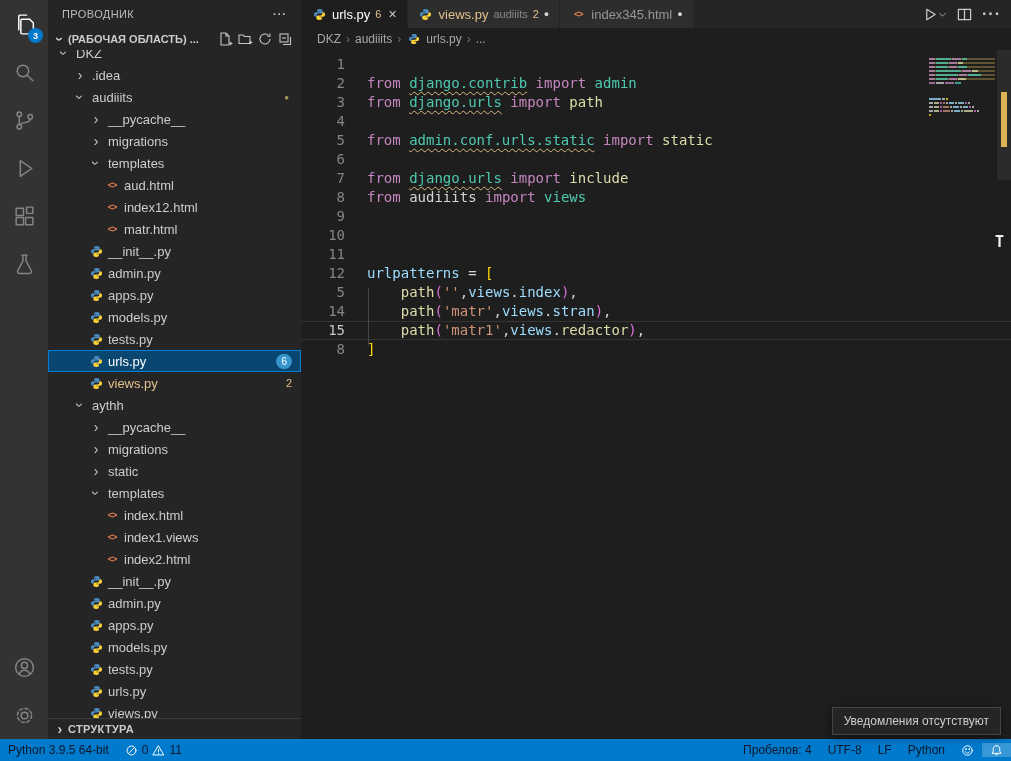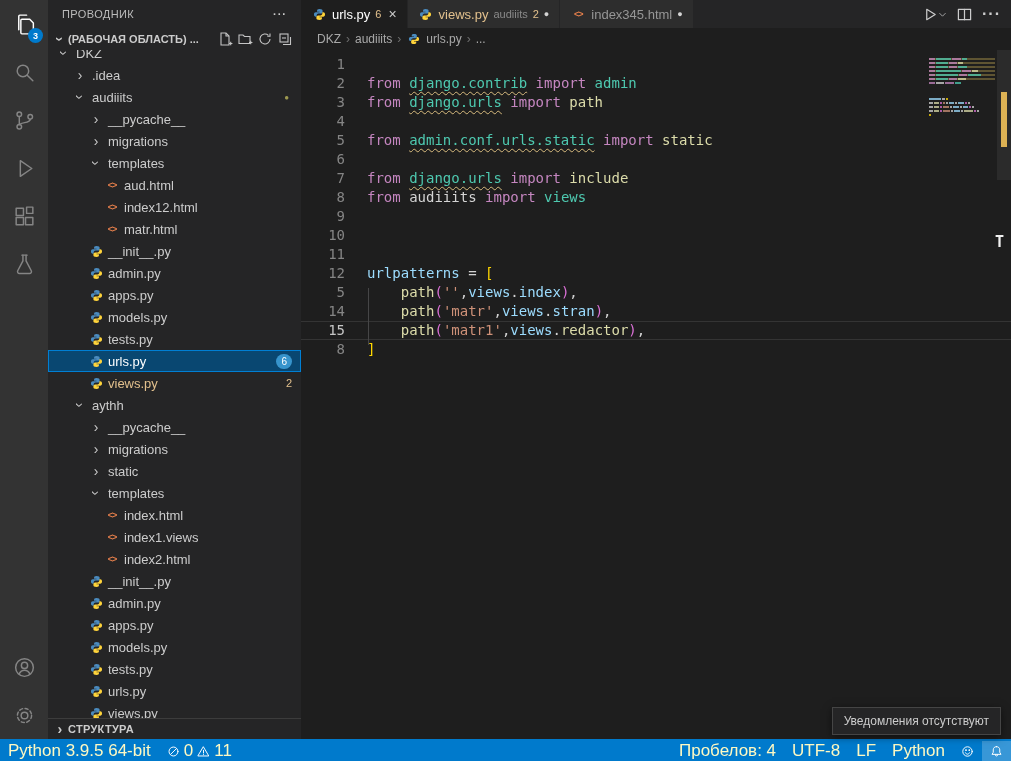--- a/index.html
+++ b/index.html
@@ -75,21 +75,21 @@
   .overview-ruler{position:absolute;top:0;right:0;width:14px;bottom:0}
   .ruler-slider{position:absolute;top:0;left:0;width:100%;height:130px;background:rgba(121,121,121,.15)}
   .ruler-mark{position:absolute;top:42px;left:4px;width:6px;height:55px;background:#ddb254}
 
   .stray-t{position:absolute;left:995px;top:233px;color:#f0f0f0;font-size:15px;font-weight:bold;font-family:"DejaVu Sans Mono",monospace}
 
   
   .toast{position:absolute;right:10px;bottom:26px;background:#252526;border:1px solid #454545;color:#cccccc;font-size:12px;padding:6px 11px;box-shadow:0 2px 8px rgba(0,0,0,.5)}
 
   
-  .status-bar{height:22px;background:#007acc;color:#fef9c3;display:flex;align-items:flex-end;font-size:17px}
+  .status-bar{height:22px;background:#007acc;color:#0f172a;display:flex;align-items:center;font-size:12px}
   .sb-item{display:flex;align-items:center;gap:4px;padding:0 8px;cursor:pointer;white-space:nowrap}
   .sb-item svg{width:13px;height:13px;stroke:#ffffff;fill:none;stroke-width:1.2;stroke-linecap:round;stroke-linejoin:round}
   .sb-right{margin-left:auto;display:flex;align-items:stretch}
   .sb-item.highlighted{background:rgba(255,255,255,.22)}
 </style>
 </head>
 <body>
 
 <div class="app">
 

